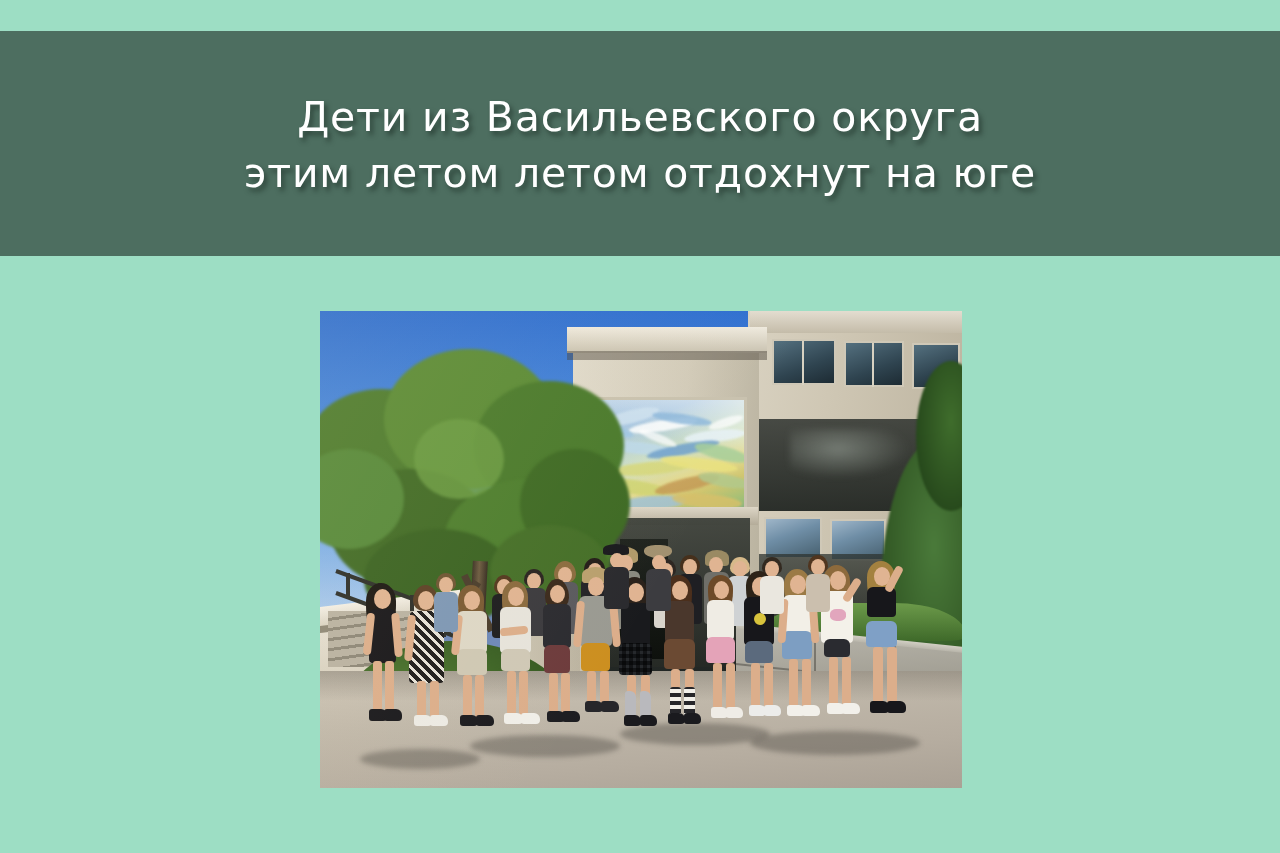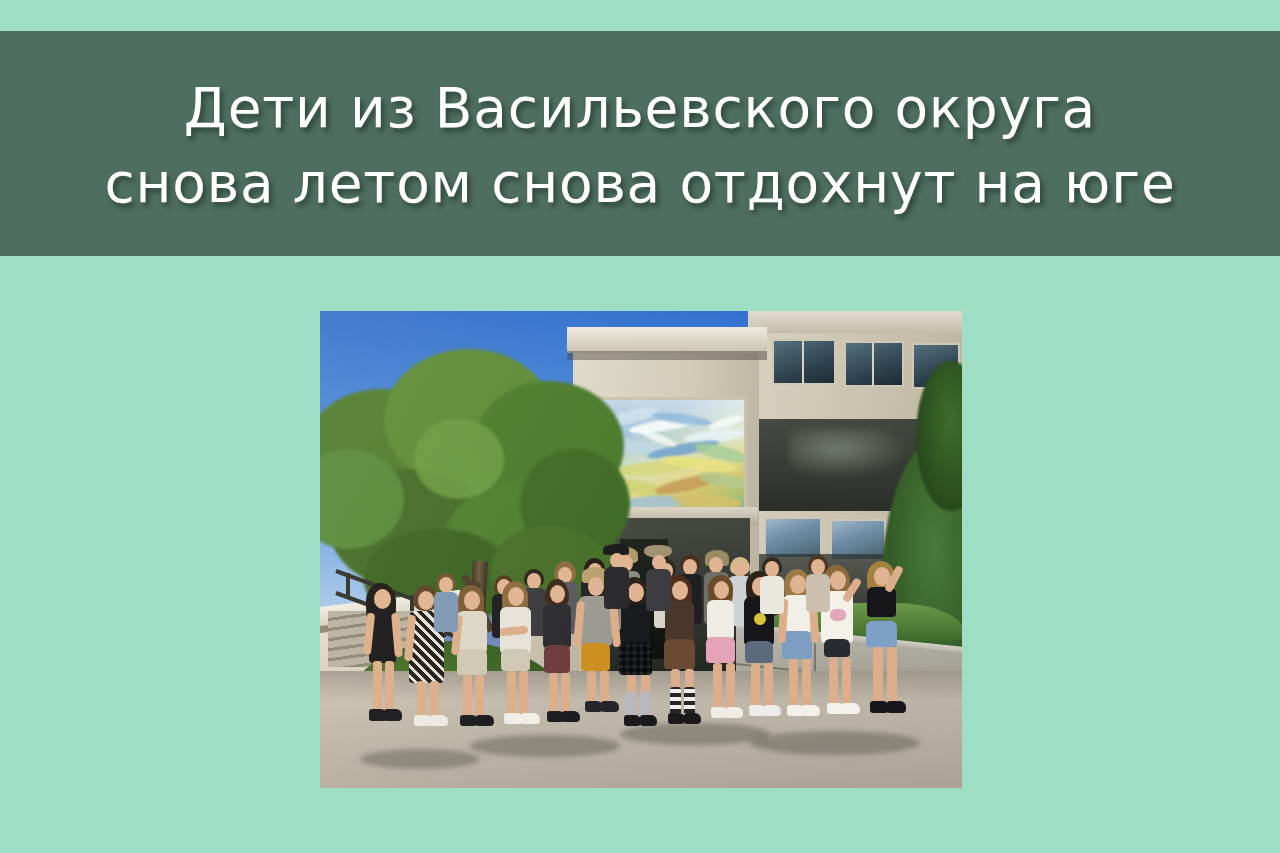--- a/index.html
+++ b/index.html
@@ -36,21 +36,21 @@
     align-items: center;
     justify-content: center;
     box-sizing: border-box;
     padding-top: 4px;
   }
   .headline-line {
     display: block;
     color: #ffffff;
     font-family: "DejaVu Sans", sans-serif;
     font-weight: 400;
-    font-size: 55px;
+    font-size: 41px;
     line-height: 1.36;
     letter-spacing: 0.8px;
     white-space: nowrap;
     text-align: right;
     text-shadow: 3px 4px 5px rgba(20,35,28,0.55);
   }
 
   
   #photo {
     position: absolute;
@@ -282,21 +282,21 @@
 </style>
 </head>
 <body>
 
 <div id="poster">
 
   <div id="top-fill"></div>
 
   <div id="header-band">
     <span class="headline-line">Дети из Васильевского округа</span>
-    <span class="headline-line">снова летом снова отдохнут на юге</span>
+    <span class="headline-line">этим летом летом отдохнут на юге</span>
   </div>
 
   <div id="photo" role="img" aria-label="Группа подростков стоит перед бетонным зданием санатория с мозаичным панно">
 
     <div class="layer sky"></div>
 
     <div class="layer bld-right-block"></div>
     <div class="layer bld-parapet-top"></div>
 
     <div class="layer win win-dark" style="left:452px;top:28px;width:64px;height:46px;"></div>

